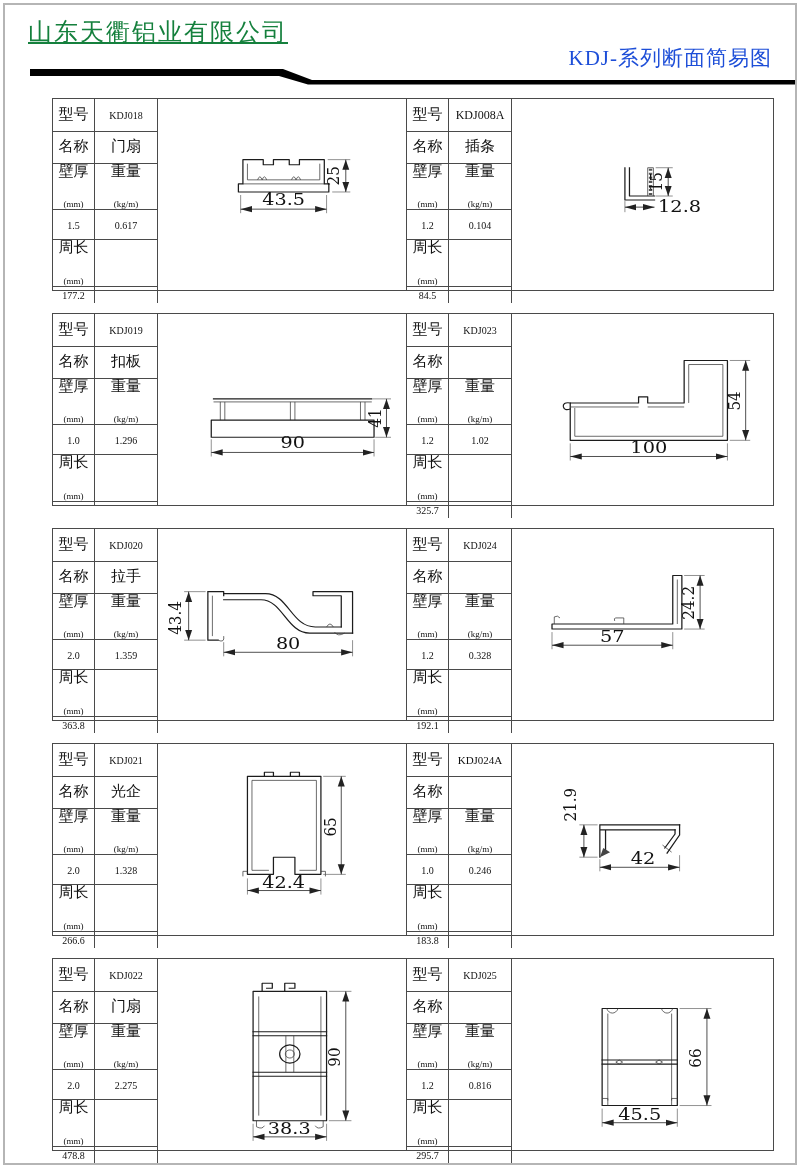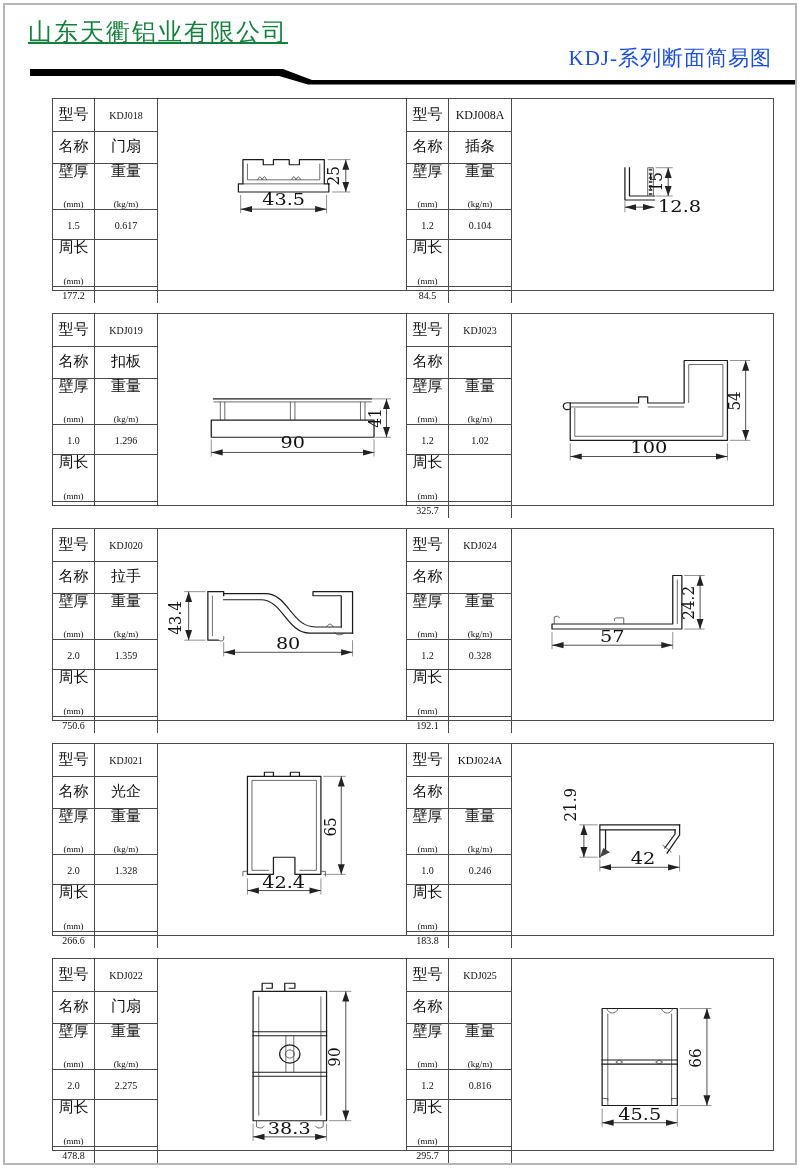--- a/index.html
+++ b/index.html
@@ -334,21 +334,21 @@
     <tr class="r5">
           <td class="c1">
             <div class="lb">
               <span>周长</span>
               <span class="unit">(mm)</span>
             </div>
           </td>
           <td class="c2"></td>
         </tr>
     <tr class="r6">
-          <td class="c1"><span class="mono">750.6</span></td>
+          <td class="c1"><span class="mono">363.8</span></td>
           <td class="c2"></td>
         </tr>
   </tbody>
     </table>
   <div class="draw">
     <svg viewBox="0 0 230 189" preserveAspectRatio="none">
       <path class="p" d="M45,62 V110 H54 M45,62 H59 V66"></path>
       <path class="p2" d="M49,66 V106 M54,110 Q60,113 59,106"></path>
       <path class="p" d="M59,64 H96 C116,64 119,97 140,97 H163"></path>
       <path class="p" d="M59,70 H92 C111,70 115,103 135,103 H173"></path>

